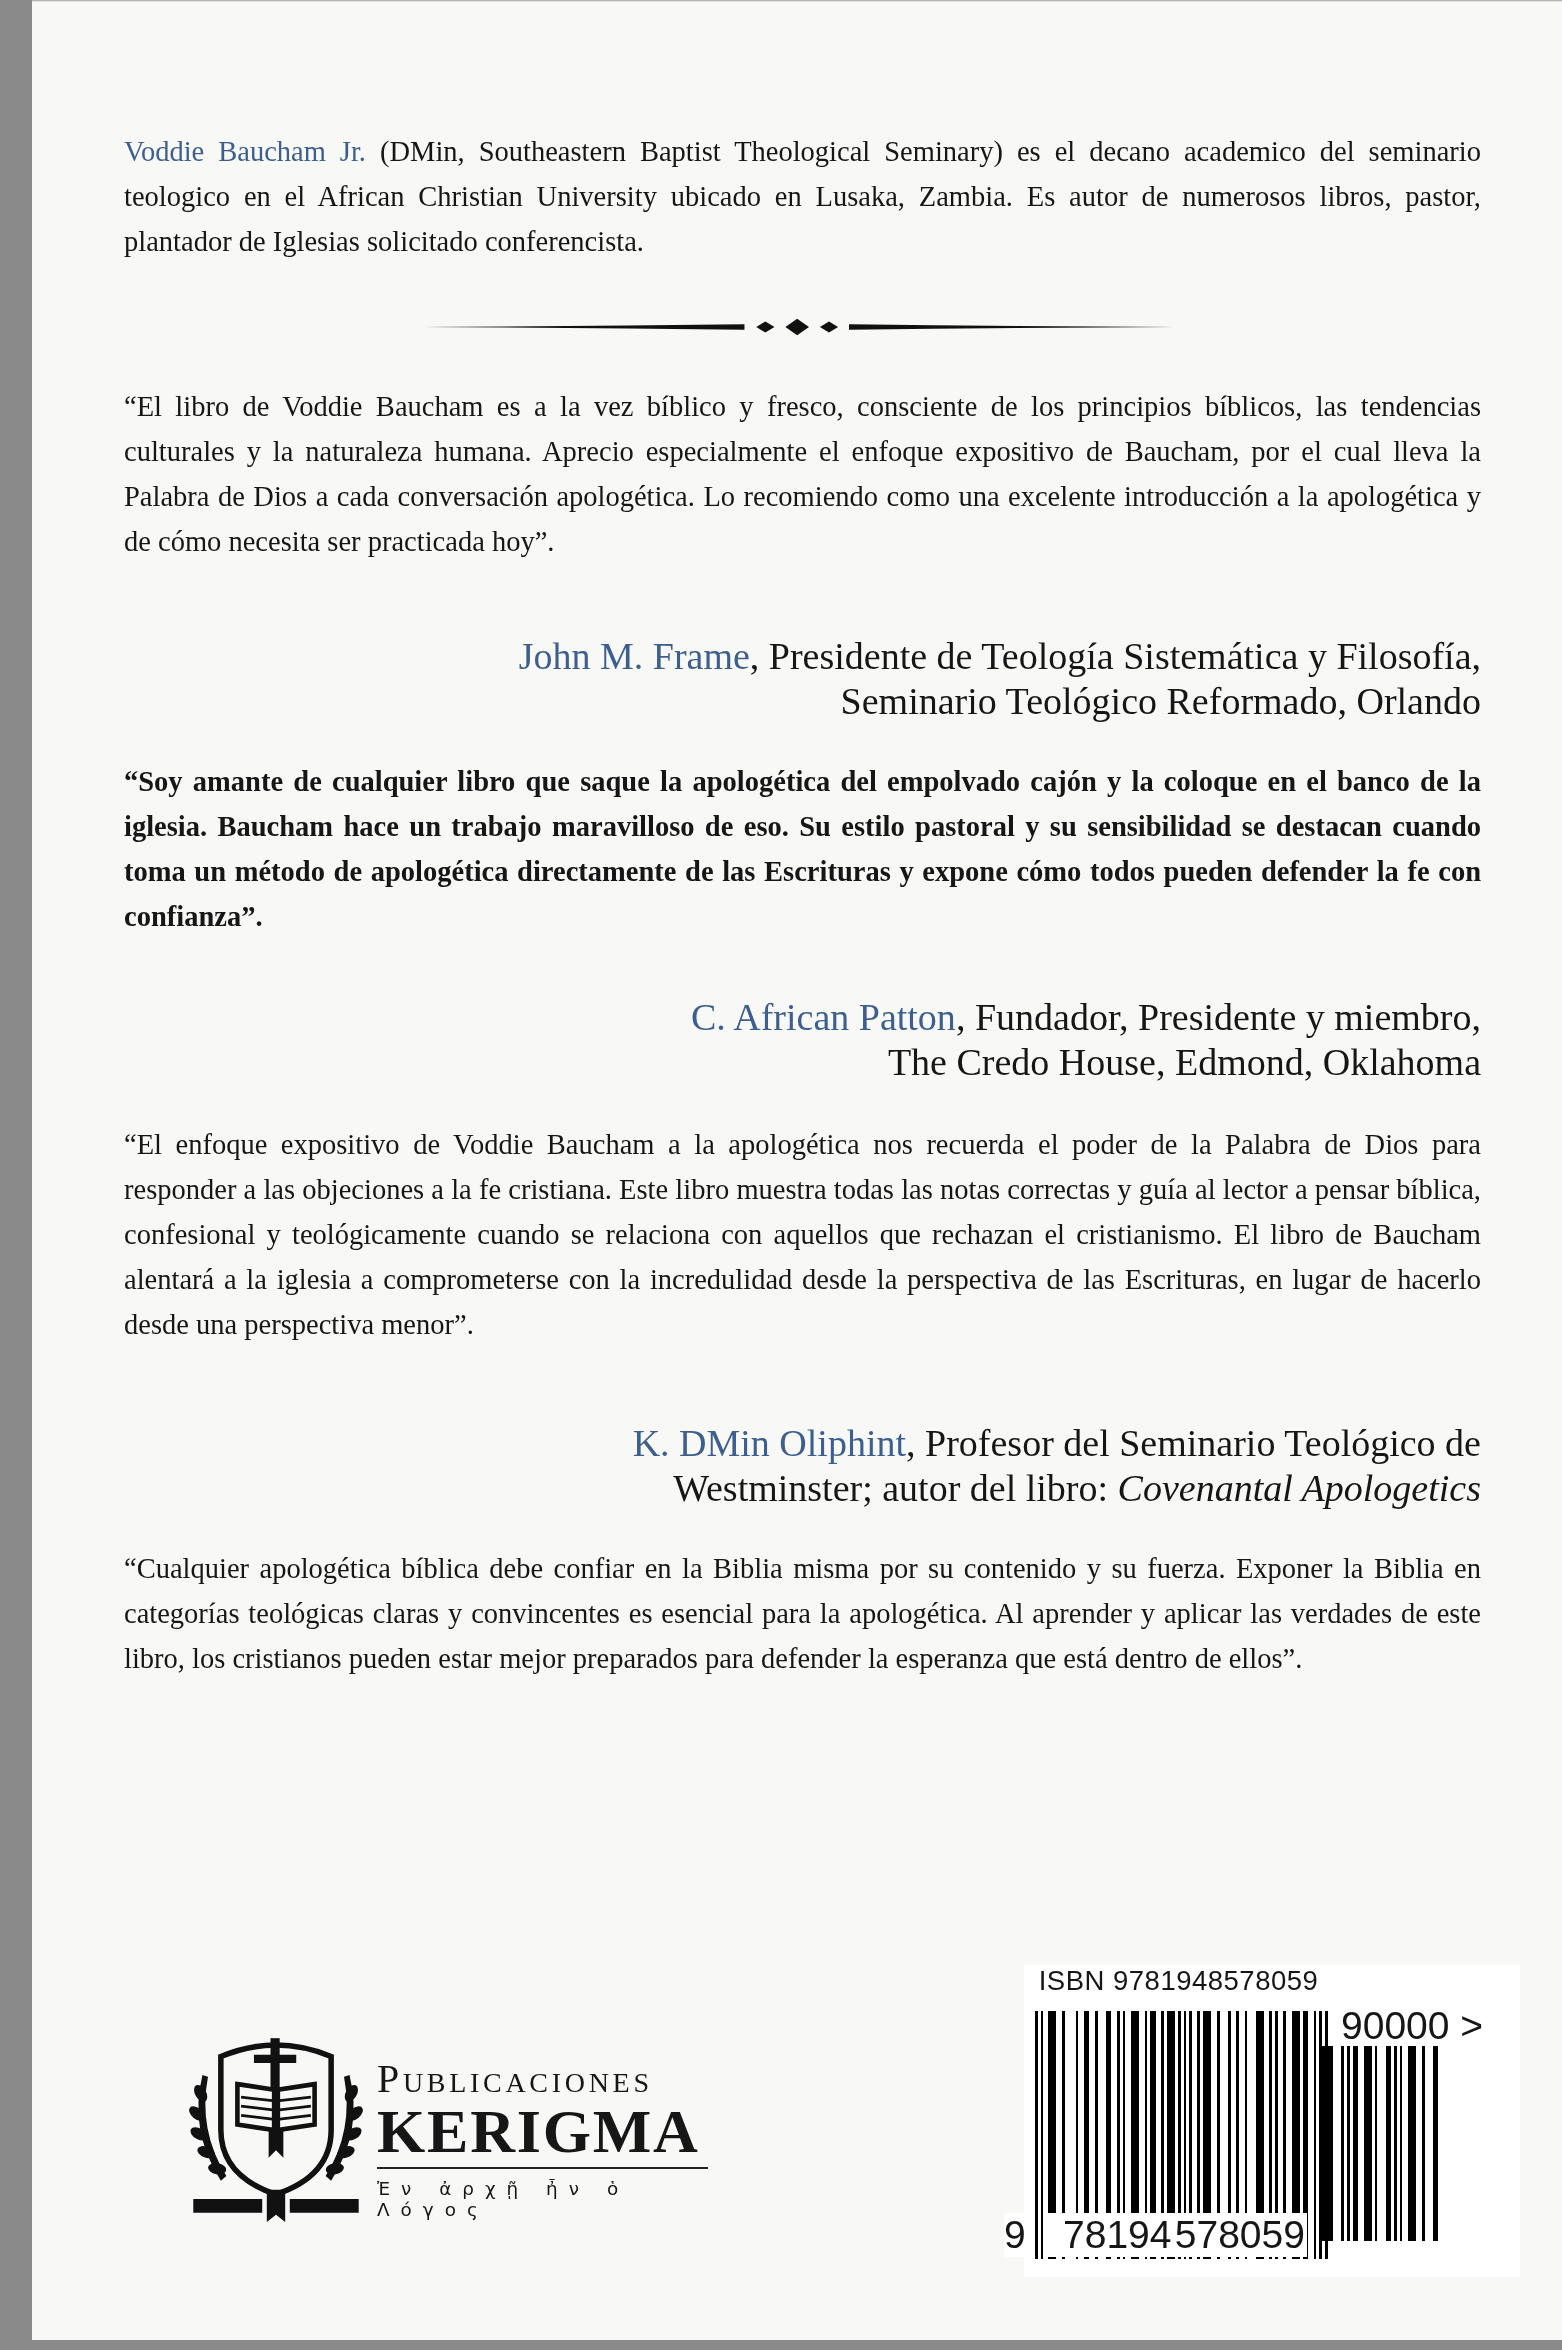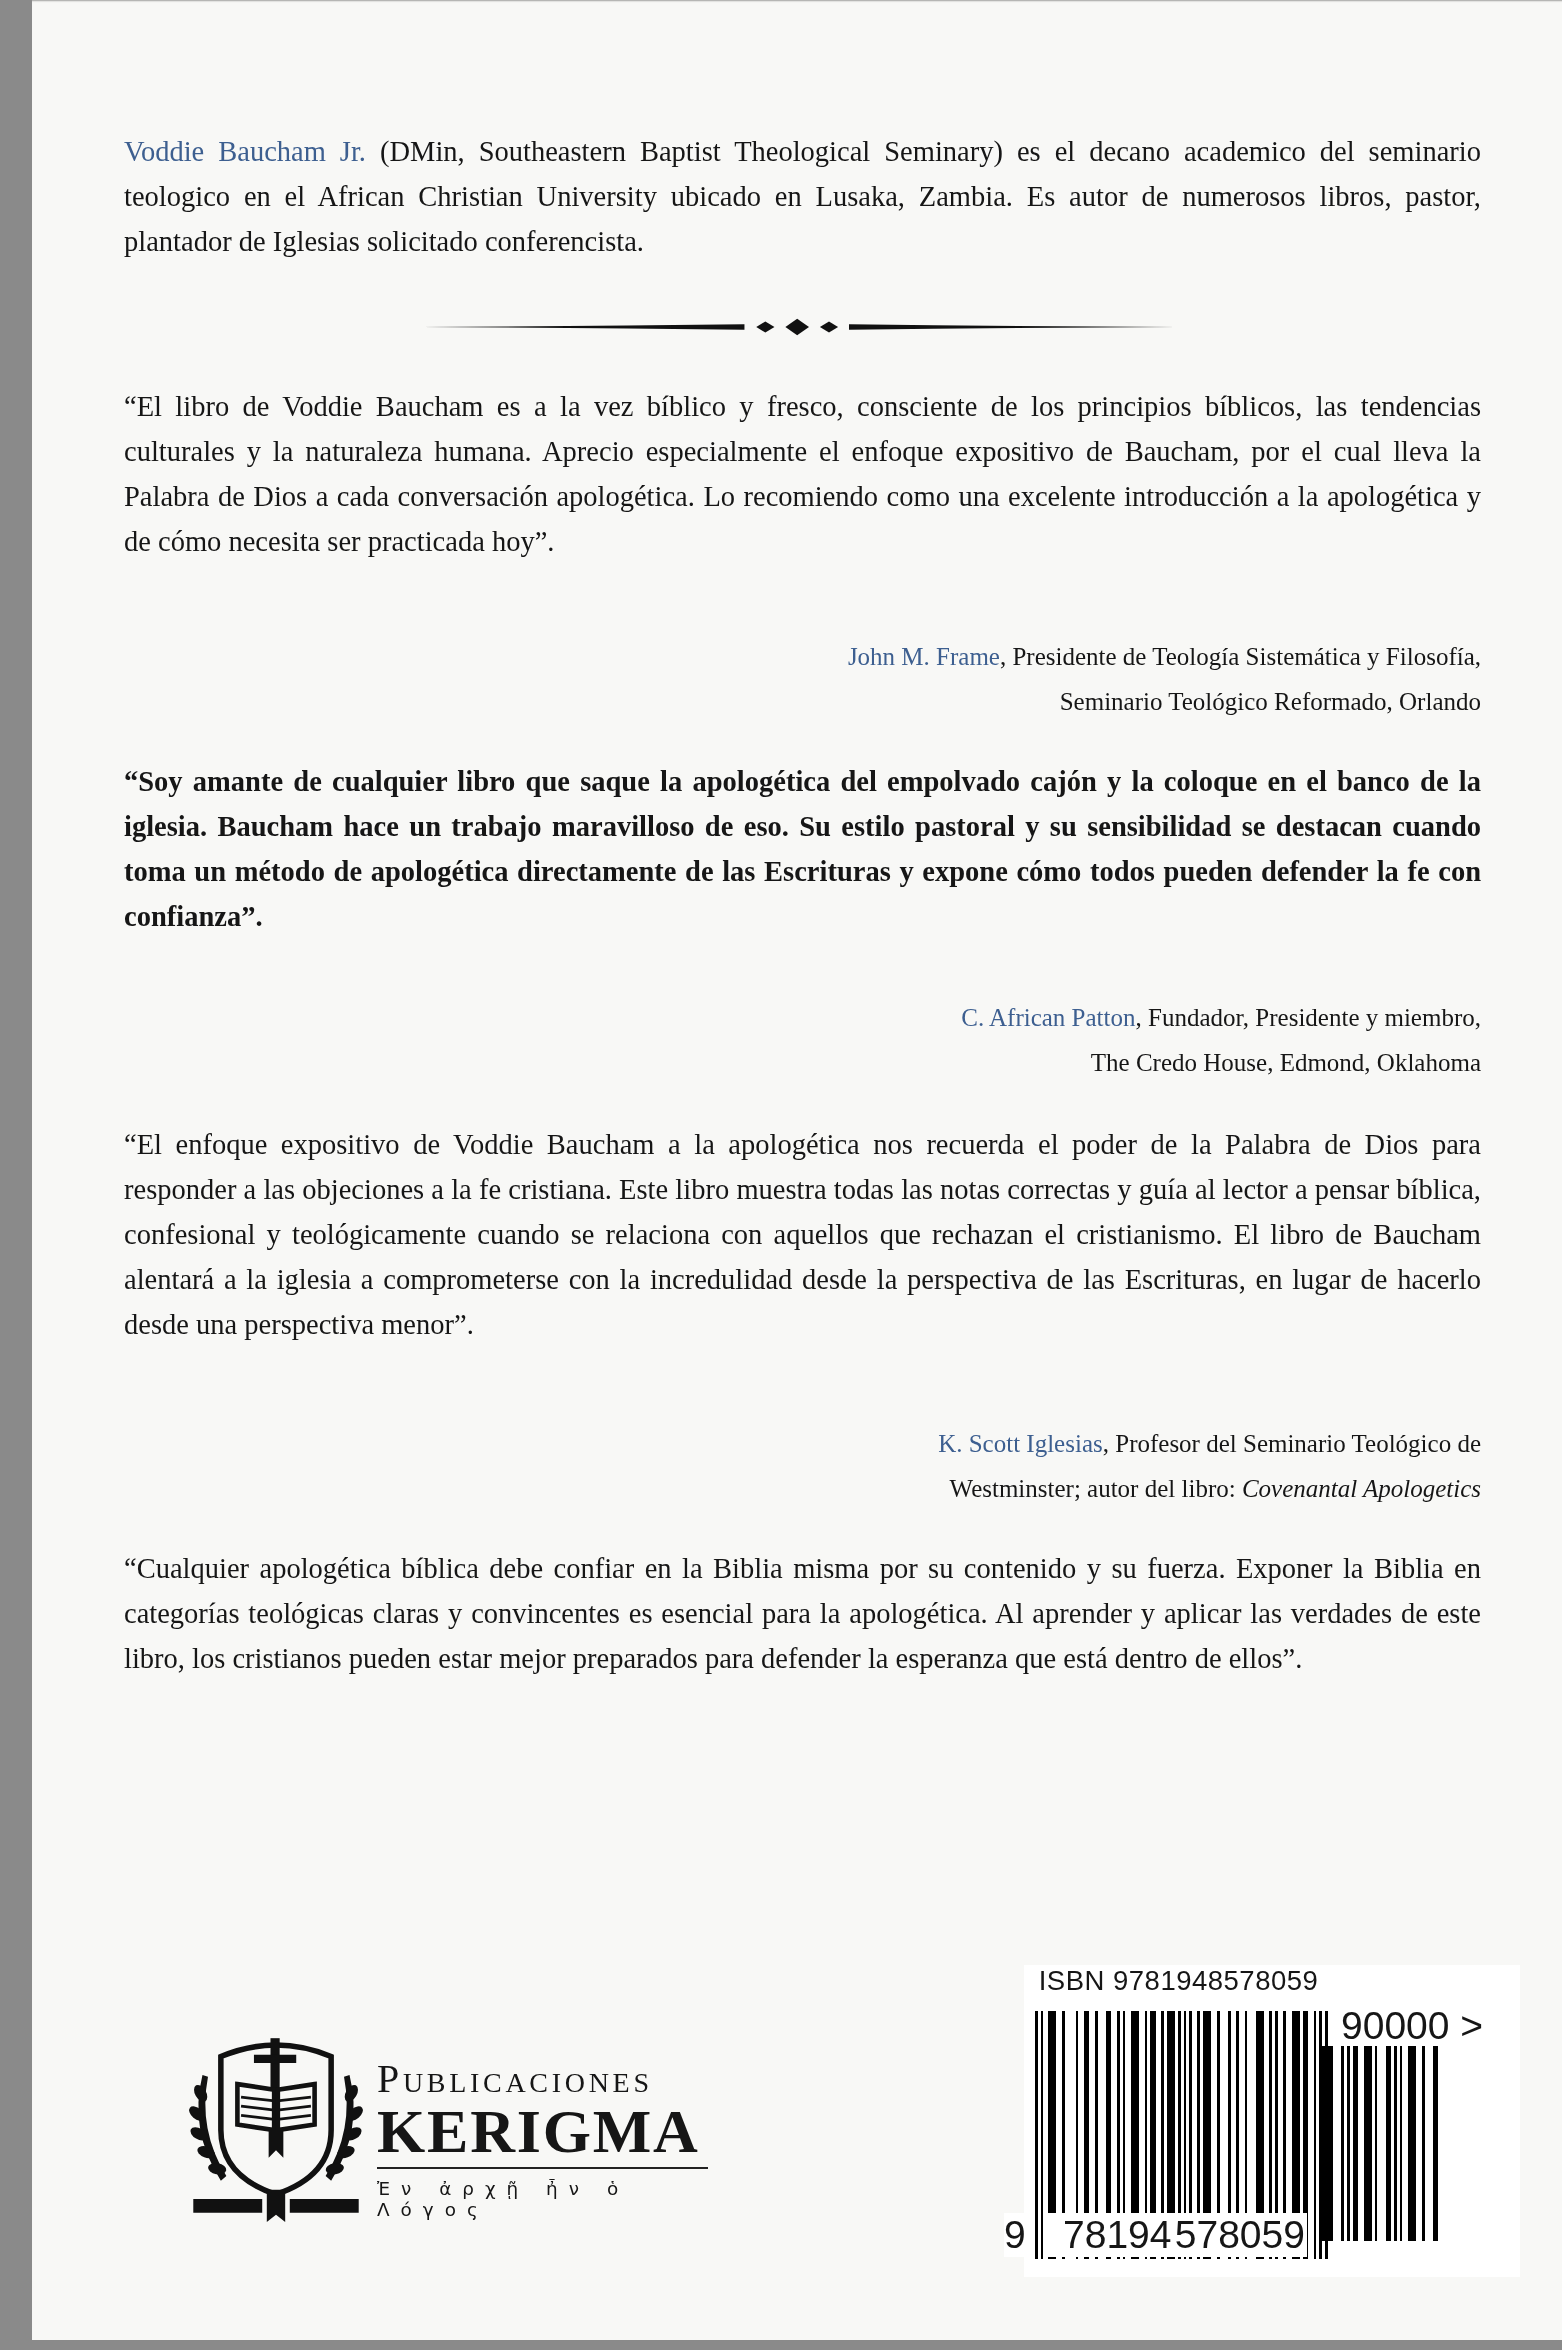--- a/index.html
+++ b/index.html
@@ -18,21 +18,21 @@
     margin-left: 32px;
   }
   .block {
     position: absolute; left: 92px; width: 1357px;
     font-size: 28.5px; line-height: 45px;
     text-align: justify;
   }
   .name { color: #3d5f90; }
   .attrib {
     position: absolute; right: 101px; text-align: right;
-    font-size: 25px; line-height: 45px;
+    font-size: 38px; line-height: 45px;
     white-space: nowrap;
   }
   .attrib em { font-style: italic; }
   .divider {
     position: absolute; left: 386px; top: 317px; width: 762px; height: 20px;
   }
   
   .logo { position: absolute; left: 152px; top: 2029px; width: 533px; height: 193px; }
   .logo-text { position: absolute; left: 193px; top: 27.5px; }
   .pub { font-size: 40px; letter-spacing: 3.7px; line-height: 44px; font-variant: small-caps; }
@@ -82,21 +82,21 @@
   </div>
 
   <div class="block" style="top:759px;font-weight:bold;">“Soy amante de cualquier libro que saque la apologética del empolvado cajón y la coloque en el banco de la iglesia. Baucham hace un trabajo maravilloso de eso. Su estilo pastoral y su sensibilidad se destacan cuando toma un método de apologética directamente de las Escrituras y expone cómo todos pueden defender la fe con confianza”.</div>
   <div class="attrib" style="top:995px;">
     <span class="name">C. African Patton</span><span>, Fundador, Presidente y miembro,</span><br>
     <span>The Credo House, Edmond, Oklahoma</span>
   </div>
 
   <div class="block" style="top:1122px;">“El enfoque expositivo de Voddie Baucham a la apologética nos recuerda el poder de la Palabra de Dios para responder a las objeciones a la fe cristiana. Este libro muestra todas las notas correctas y guía al lector a pensar bíblica, confesional y teológicamente cuando se relaciona con aquellos que rechazan el cristianismo. El libro de Baucham alentará a la iglesia a comprometerse con la incredulidad desde la perspectiva de las Escrituras, en lugar de hacerlo desde una perspectiva menor”.</div>
   <div class="attrib" style="top:1421px;">
-    <span class="name">K. Scott Iglesias</span><span>, Profesor del Seminario Teológico de</span><br>
+    <span class="name">K. DMin Oliphint</span><span>, Profesor del Seminario Teológico de</span><br>
     <span>Westminster; autor del libro: </span><em>Covenantal Apologetics</em>
   </div>
 
   <div class="block" style="top:1546px;">“Cualquier apologética bíblica debe confiar en la Biblia misma por su contenido y su fuerza. Exponer la Biblia en categorías teológicas claras y convincentes es esencial para la apologética. Al aprender y aplicar las verdades de este libro, los cristianos pueden estar mejor preparados para defender la esperanza que está dentro de ellos”.</div>
 
   <div class="logo">
     <svg width="184" height="193" viewBox="0 0 200 210" style="position:absolute;left:0;top:0;">
 
       <g fill="#111">
         <path d="M20 50 Q5 110 40 165 L46 160 Q15 110 26 52Z"></path>

